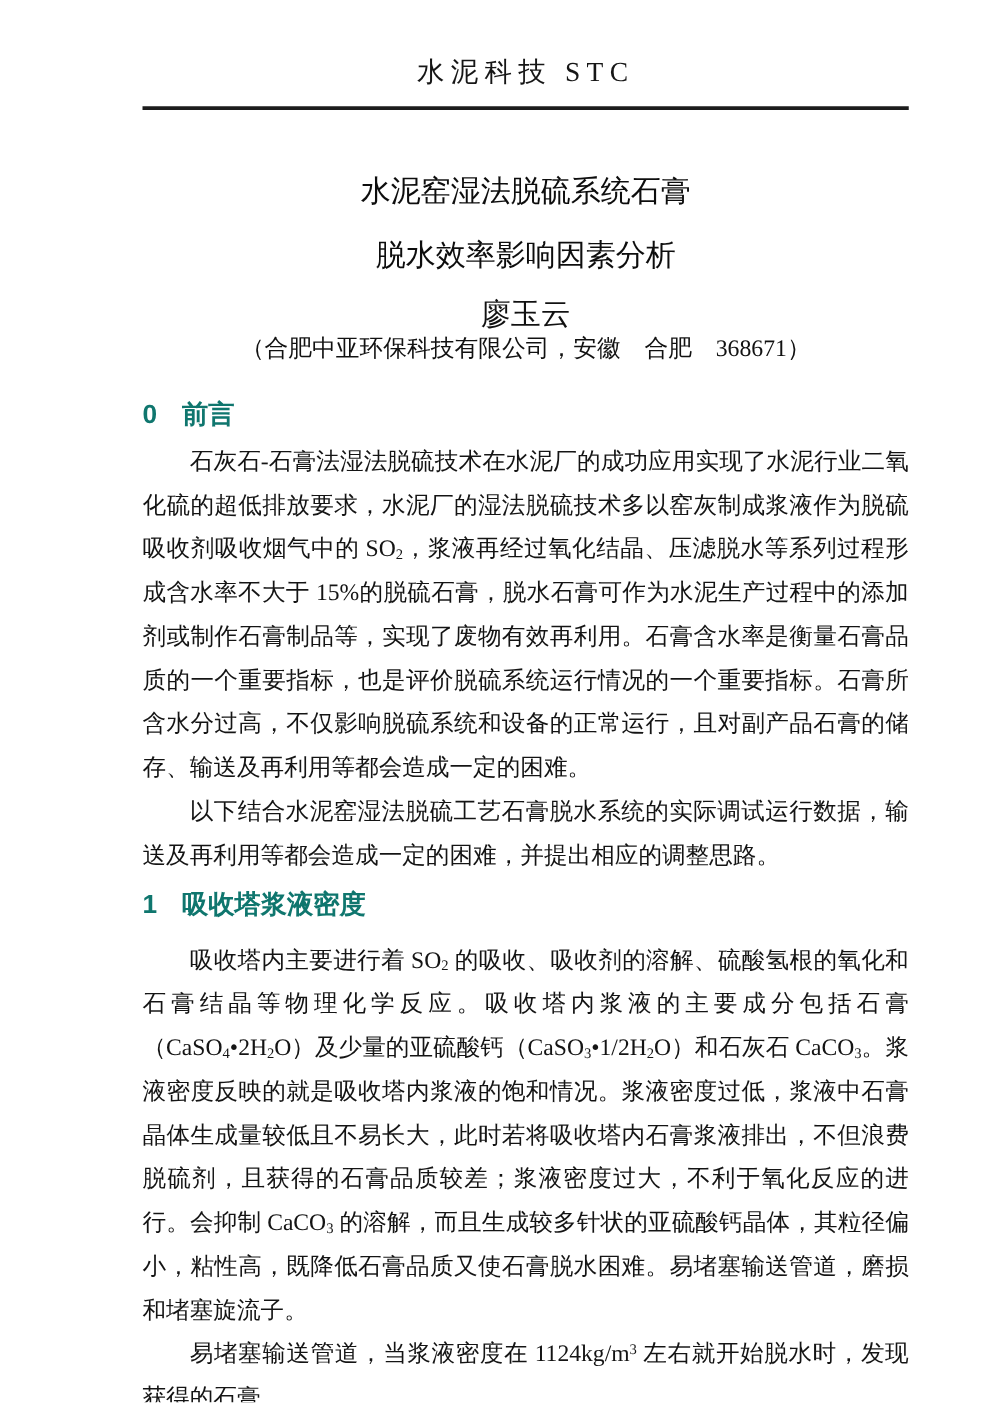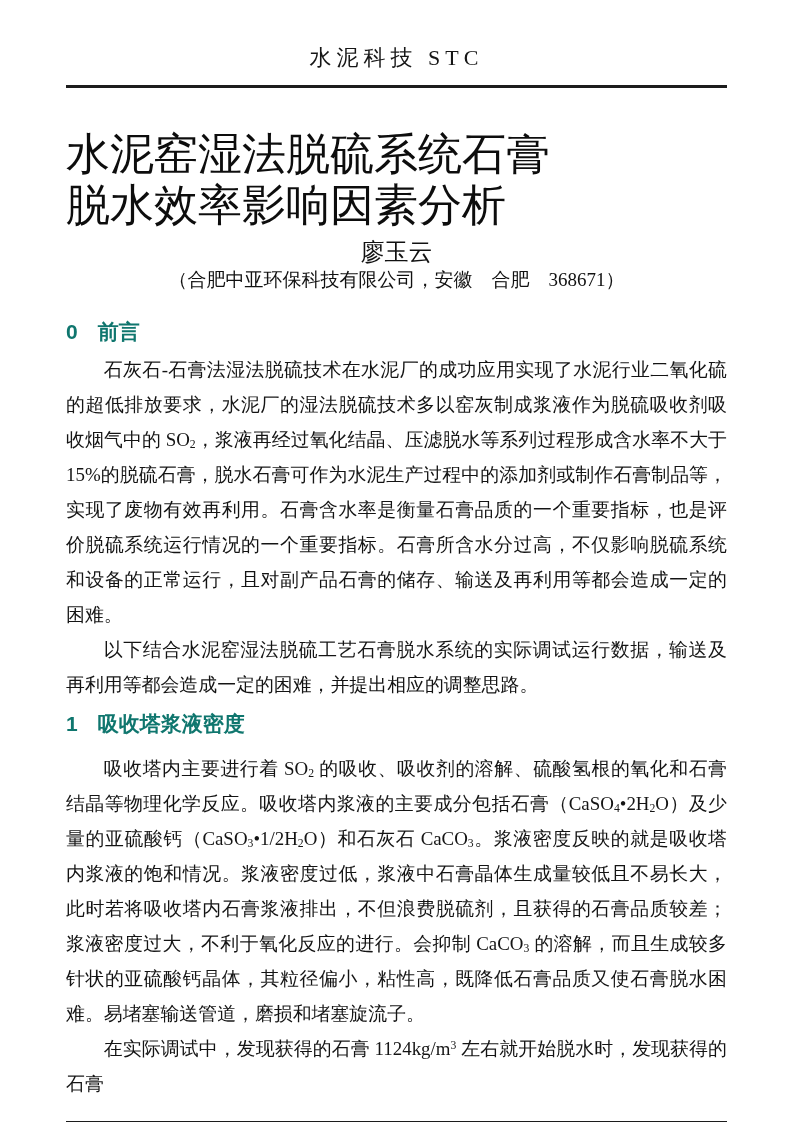--- a/index.html
+++ b/index.html
@@ -6,20 +6,21 @@
   .page {
     position: relative;
     width: 793px;
     height: 1122px;
     margin: 0 auto;
     background: #ffffff;
     color: #111111;
     font-family: "Liberation Serif", "DejaVu Serif", serif;
     overflow: hidden;
     box-sizing: border-box;
+    padding-left: 48px;
   }
   .content { margin: 0 66px; }
 
   
   .journal-title {
     padding-top: 45px;
     text-align: center;
     font-size: 22px;
     line-height: 25px;
     letter-spacing: 5px;
@@ -27,22 +28,23 @@
   }
   .header-rule {
     margin-top: 15px;
     height: 2.5px;
     background: #1c1c1c;
   }
 
   
   .article-title {
     margin: 40px 0 0;
+    text-align: center;
     font-family: "Liberation Sans", "DejaVu Sans", sans-serif;
-    font-size: 44px;
+    font-size: 24px;
     line-height: 51px;
     font-weight: 500;
     color: #0d0d0d;
   }
   .author {
     margin-top: 9px;
     text-align: center;
     font-size: 24px;
     line-height: 26px;
   }
@@ -111,21 +113,21 @@
       </h2>
 
       <p class="body"><span>石灰石-石膏法湿法脱硫技术在水泥厂的成功应用实现了水泥行业二氧化硫的超低排放要求，水泥厂的湿法脱硫技术多以窑灰制成浆液作为脱硫吸收剂吸收烟气中的 SO</span><sub>2</sub><span>，浆液再经过氧化结晶、压滤脱水等系列过程形成含水率不大于 15%的脱硫石膏，脱水石膏可作为水泥生产过程中的添加剂或制作石膏制品等，实现了废物有效再利用。石膏含水率是衡量石膏品质的一个重要指标，也是评价脱硫系统运行情况的一个重要指标。石膏所含水分过高，不仅影响脱硫系统和设备的正常运行，且对副产品石膏的储存、输送及再利用等都会造成一定的困难。</span></p>
       <p class="body"><span>以下结合水泥窑湿法脱硫工艺石膏脱水系统的实际调试运行数据，输送及再利用等都会造成一定的困难，并提出相应的调整思路。</span></p>
 
       <h2 class="section" id="sec1">
         <span class="sec-num">1</span><span>吸收塔浆液密度</span>
       </h2>
 
       <p class="body"><span>吸收塔内主要进行着 SO</span><sub>2</sub><span> 的吸收、吸收剂的溶解、硫酸氢根的氧化和石膏结晶等物理化学反应。吸收塔内浆液的主要成分包括石膏（CaSO</span><sub>4</sub><span>•2H</span><sub>2</sub><span>O）及少量的亚硫酸钙（CaSO</span><sub>3</sub><span>•1/2H</span><sub>2</sub><span>O）和石灰石 CaCO</span><sub>3</sub><span>。浆液密度反映的就是吸收塔内浆液的饱和情况。浆液密度过低，浆液中石膏晶体生成量较低且不易长大，此时若将吸收塔内石膏浆液排出，不但浪费脱硫剂，且获得的石膏品质较差；浆液密度过大，不利于氧化反应的进行。会抑制 CaCO</span><sub>3</sub><span> 的溶解，而且生成较多针状的亚硫酸钙晶体，其粒径偏小，粘性高，既降低石膏品质又使石膏脱水困难。易堵塞输送管道，磨损和堵塞旋流子。</span></p>
-      <p class="body"><span>在实际调试中，发现获得的石膏 1124kg/m</span><sup>3</sup><span> 左右就开始脱水时，发现获得的石膏</span></p>
+      <p class="body"><span>易堵塞输送管道，当浆液密度在 1124kg/m</span><sup>3</sup><span> 左右就开始脱水时，发现获得的石膏</span></p>
 
     </main>
 
     <footer>
       <div class="footer-rule"></div>
 
     </footer>
 
   </div>
 </div>

